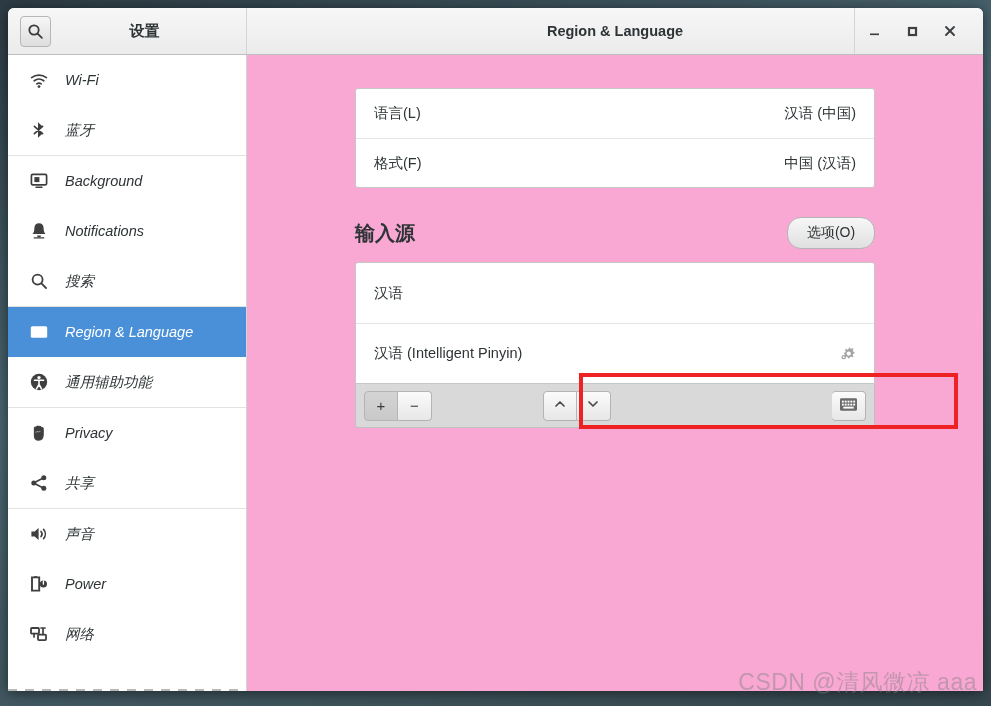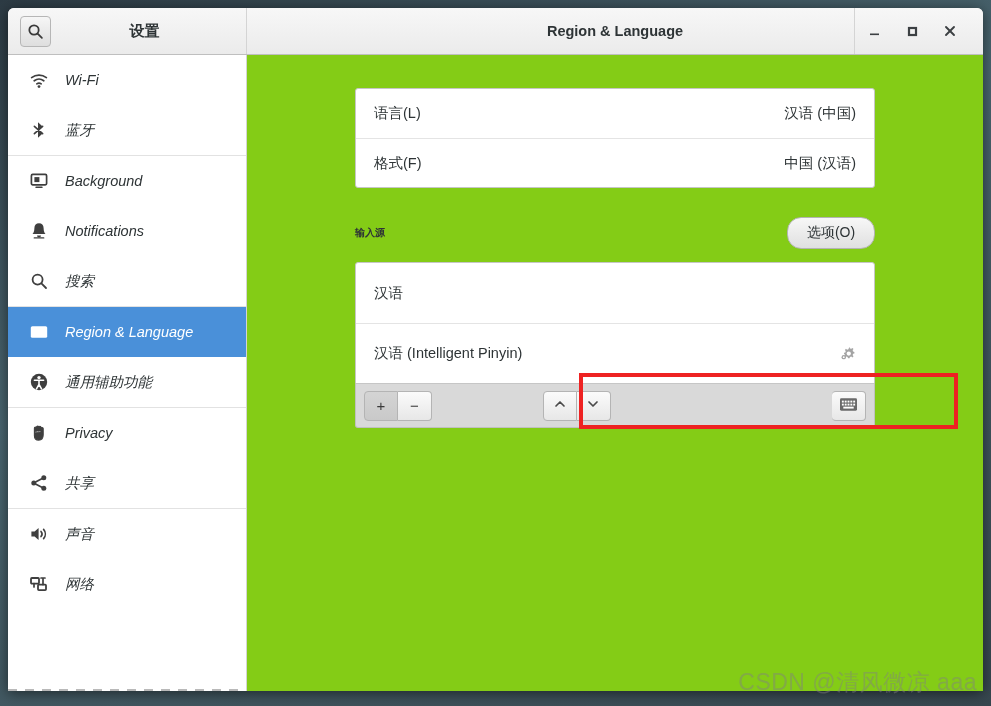--- a/index.html
+++ b/index.html
@@ -126,21 +126,21 @@
     position: absolute;
     left: 0; right: 0; bottom: 0;
     height: 2px;
     background-image: repeating-linear-gradient(to right,
       #b9b9b9 0px, #b9b9b9 9px, transparent 9px, transparent 17px);
   }
 
   
   #content {
     flex: 1;
-    background: #84cc16;
+    background: #f9a8d4;
     overflow: hidden;
     position: relative;
     padding-top: 33px;
   }
   .content-inner { width: 520px; margin: 0 auto; }
 
   .card {
     background: #ffffff;
     border: 1px solid #c6c6c6;
     border-radius: 3px;
@@ -157,21 +157,21 @@
   .card-row + .card-row { border-top: 1px solid #e4e4e4; }
   .card-row .r-value { margin-left: auto; color: #2e3436; }
 
   .section-head {
     display: flex; align-items: center;
     margin-top: 29px;
     margin-bottom: 13px;
     height: 32px;
   }
   .section-title {
-    font-size: 10px;
+    font-size: 20px;
     font-weight: bold;
     color: #2e3436;
   }
   .opt-btn {
     margin-left: auto;
     min-width: 88px; height: 32px;
     padding: 0 12px;
     border: 1px solid #b4b4b4;
     border-radius: 14px;
     background: linear-gradient(to bottom, #f7f7f7, #e0e0e0);
@@ -394,20 +394,31 @@
           <div class="nav-sep"></div>
           <div class="nav-item">
             <span class="nav-icon">
               <svg width="20" height="20" viewBox="0 0 20 20">
                 <path d="M2.4 7.4h3.2L9.6 4v12L5.6 12.6H2.4z" fill="#3f3f3f"></path>
                 <path d="M12 7.4a4 4 0 0 1 0 5.2" fill="none" stroke="#3f3f3f" stroke-width="1.6" stroke-linecap="round"></path>
                 <path d="M14.6 5.4a7 7 0 0 1 0 9.2" fill="none" stroke="#3f3f3f" stroke-width="1.6" stroke-linecap="round"></path>
               </svg>
             </span>
             <span>声音</span>
+          </div>
+          <div class="nav-item">
+            <span class="nav-icon">
+              <svg width="20" height="20" viewBox="0 0 20 20">
+                <path d="M3 3.4h7.2v13.2H3z" fill="none" stroke="#3f3f3f" stroke-width="1.9"></path>
+                <path d="M5 3.4V2.2h3.2v1.2" fill="#3f3f3f"></path>
+                <circle cx="14.4" cy="10" r="3.6" fill="#3f3f3f"></circle>
+                <path d="M14.4 7v3.2" stroke="#ffffff" stroke-width="1.3" stroke-linecap="round"></path>
+              </svg>
+            </span>
+            <span>Power</span>
           </div>
           <div class="nav-item">
             <span class="nav-icon">
               <svg width="20" height="20" viewBox="0 0 20 20">
                 <rect x="2" y="4" width="8" height="5.6" rx=".9" fill="none" stroke="#3f3f3f" stroke-width="1.8"></rect>
                 <rect x="9" y="10.6" width="8" height="5.6" rx=".9" fill="none" stroke="#3f3f3f" stroke-width="1.8"></rect>
                 <path d="M12 4h4M14 4v6.6" stroke="#3f3f3f" stroke-width="1.7" stroke-linecap="round"></path>
                 <path d="M5 9.6v3.4" stroke="#3f3f3f" stroke-width="1.7" stroke-linecap="round"></path>
               </svg>
             </span>

